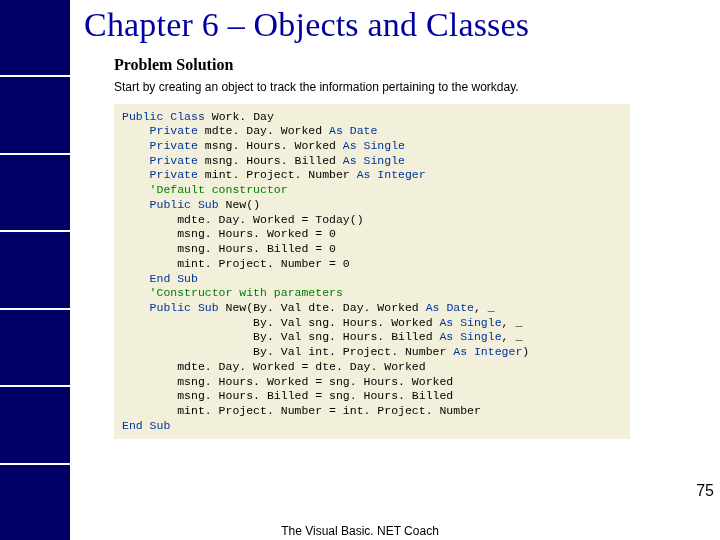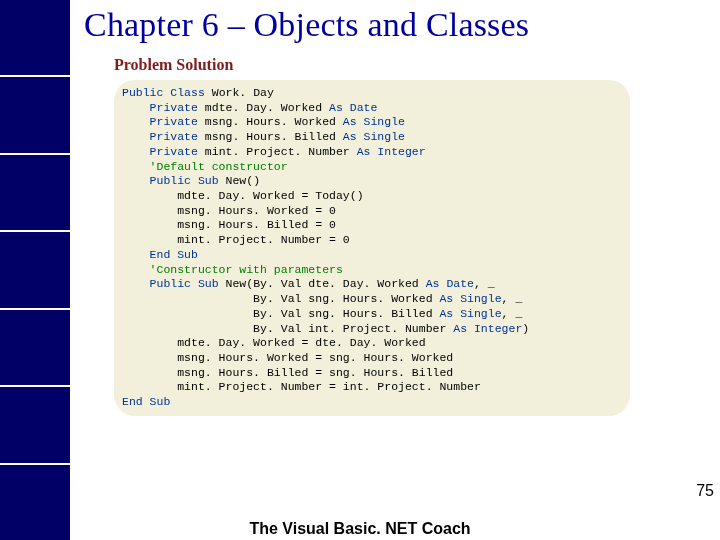--- a/index.html
+++ b/index.html
@@ -36,53 +36,52 @@
     color: #0000a0;
     font-weight: normal;
     margin-bottom: 12px;
     letter-spacing: 0.2px;
   }
 
   .section-title {
     font-family: "Times New Roman", Times, serif;
     font-size: 16px;
     font-weight: bold;
-    color: #7f1d1d;
+    color: #000000;
     margin: 0 0 6px 30px;
   }
 
   .body-text {
     font-size: 12px;
     color: #000;
     margin: 0 0 8px 30px;
     line-height: 1.3;
   }
   .body-text .mono { font-family: "Courier New", Courier, monospace; font-size: 12px; }
 
   .code-block {
     background: #f2f0da;
     margin: 6px 0 0 30px;
     padding: 6px 8px 6px 8px;
     font-family: "Courier New", Courier, monospace;
     font-size: 11.5px;
     line-height: 1.28;
     white-space: pre;
     color: #000;
-    border-radius: 21px;
   }
   .kw { color: #003399; }
   .cm { color: #008000; }
 
   .footer-title {
     position: absolute;
     left: 0; bottom: 2px;
     width: 720px;
     text-align: center;
-    font-size: 16px;
-    font-weight: bold;
+    font-size: 12px;
+    font-weight: normal;
     color: #000;
   }
   .page-num {
     position: absolute;
     right: 6px; bottom: 40px;
     font-size: 16px;
     color: #000;
   }
 </style>
 </head>
@@ -102,20 +101,21 @@
   <div class="sidebar-block"></div>
   <div class="sidebar-gap"></div>
   <div class="sidebar-block"></div>
 </div>
 
 <div class="content">
   <h1 class="chapter-title">Chapter 6 – Objects and Classes</h1>
 
   <div class="section-title">Problem Solution</div>
 
+  <p class="body-text">Start by creating an object to track the information pertaining to the workday.</p>
 
 
   <div class="code-block"><span class="kw">Public Class</span><span> Work. Day</span>
 <span class="kw">    Private</span><span> mdte. Day. Worked </span><span class="kw">As Date</span>
 <span class="kw">    Private</span><span> msng. Hours. Worked </span><span class="kw">As Single</span>
 <span class="kw">    Private</span><span> msng. Hours. Billed </span><span class="kw">As Single</span>
 <span class="kw">    Private</span><span> mint. Project. Number </span><span class="kw">As Integer</span>
 <span class="cm">    'Default constructor</span>
 <span class="kw">    Public Sub</span><span> New()</span>
 <span>        mdte. Day. Worked = Today()</span>

